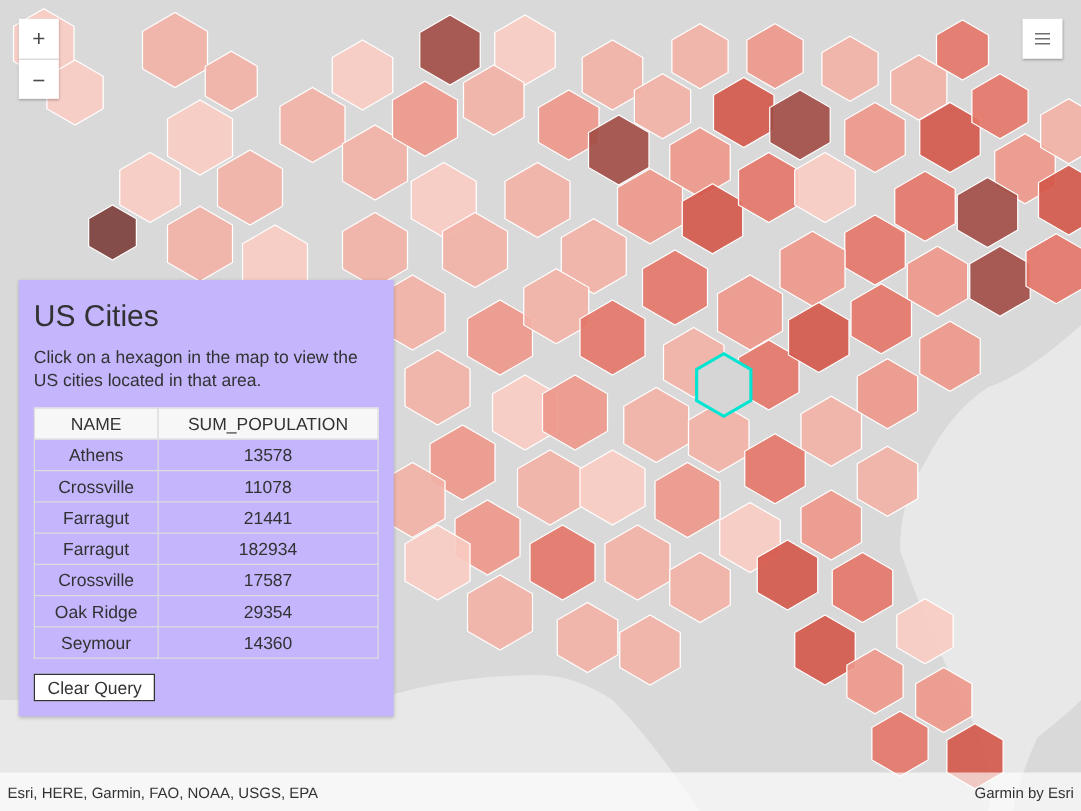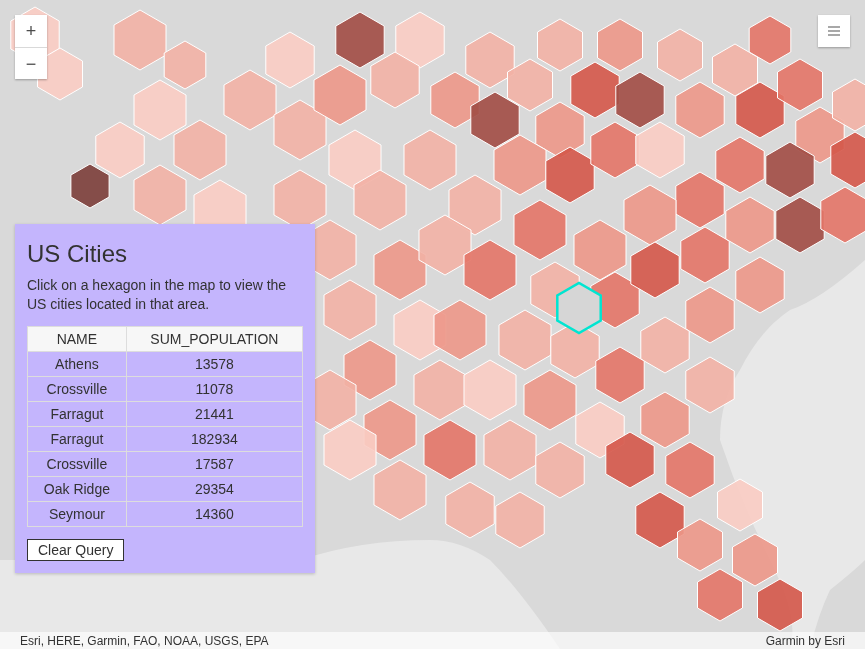--- a/index.html
+++ b/index.html
@@ -12,21 +12,21 @@
   .zoom-btn + .zoom-btn { border-top: 1px solid rgba(0,0,0,0.15); }
   .layer-btn { position: absolute; top: 15px; right: 15px; width: 32px; height: 32px; background: #fff; display: flex; align-items: center; justify-content: center; box-shadow: 0 1px 2px rgba(0,0,0,0.3); cursor: pointer; }
   .layer-btn svg { width: 16px; height: 16px; }
   .info-panel { position: absolute; left: 15px; top: 224px; width: 300px; background: #c4b5fd; padding: 10px 12px 12px 12px; box-shadow: 0 1px 3px rgba(0,0,0,0.2); }
   .info-panel h2 { margin: 6px 0 8px 0; font-size: 24px; font-weight: 500; color: #323232; }
   .info-panel p { margin: 0 0 12px 0; font-size: 14px; line-height: 1.35; color: #323232; }
   table.cities { width: 100%; border-collapse: collapse; font-size: 14px; color: #323232; }
   table.cities th, table.cities td { border: 1px solid #ddd; padding: 4px 6px; text-align: center; font-weight: 400; }
   table.cities th { background: #f7f7f7; font-weight: 500; }
   .clear-btn { display: inline-block; margin-top: 12px; padding: 2px 10px; border: 1px solid #323232; background: #fff; font-size: 14px; color: #323232; cursor: pointer; }
-  .attribution { position: absolute; bottom: 0; left: 0; right: 0; height: 17px; background: rgba(255,255,255,0.65); font-size: 12px; color: #323232; display: flex; justify-content: space-between; align-items: center; padding: 0 20px; }
+  .attribution { position: absolute; bottom: 0; left: 0; right: 0; height: 31px; background: rgba(255,255,255,0.65); font-size: 12px; color: #323232; display: flex; justify-content: space-between; align-items: center; padding: 0 6px; }
 </style>
 </head>
 <body>
 
 <div class="map-viewport">
 
   <svg class="basemap" viewBox="0 0 865 649" preserveAspectRatio="none">
     <rect x="0" y="0" width="865" height="649" fill="#e8e8e8"></rect>
     <path d="M 0 0 L 865 0 L 865 260 Q 820 300 790 310 Q 760 330 740 370 Q 720 400 720 440 Q 740 500 770 560 Q 800 620 790 649 L 560 649 Q 520 590 490 560 Q 460 540 430 540 Q 360 540 300 560 L 0 560 Z" fill="#d9d9d9"></path>
     <path d="M 830 590 Q 855 570 865 560 L 865 649 L 810 649 Q 818 615 830 590 Z" fill="#d9d9d9"></path>

